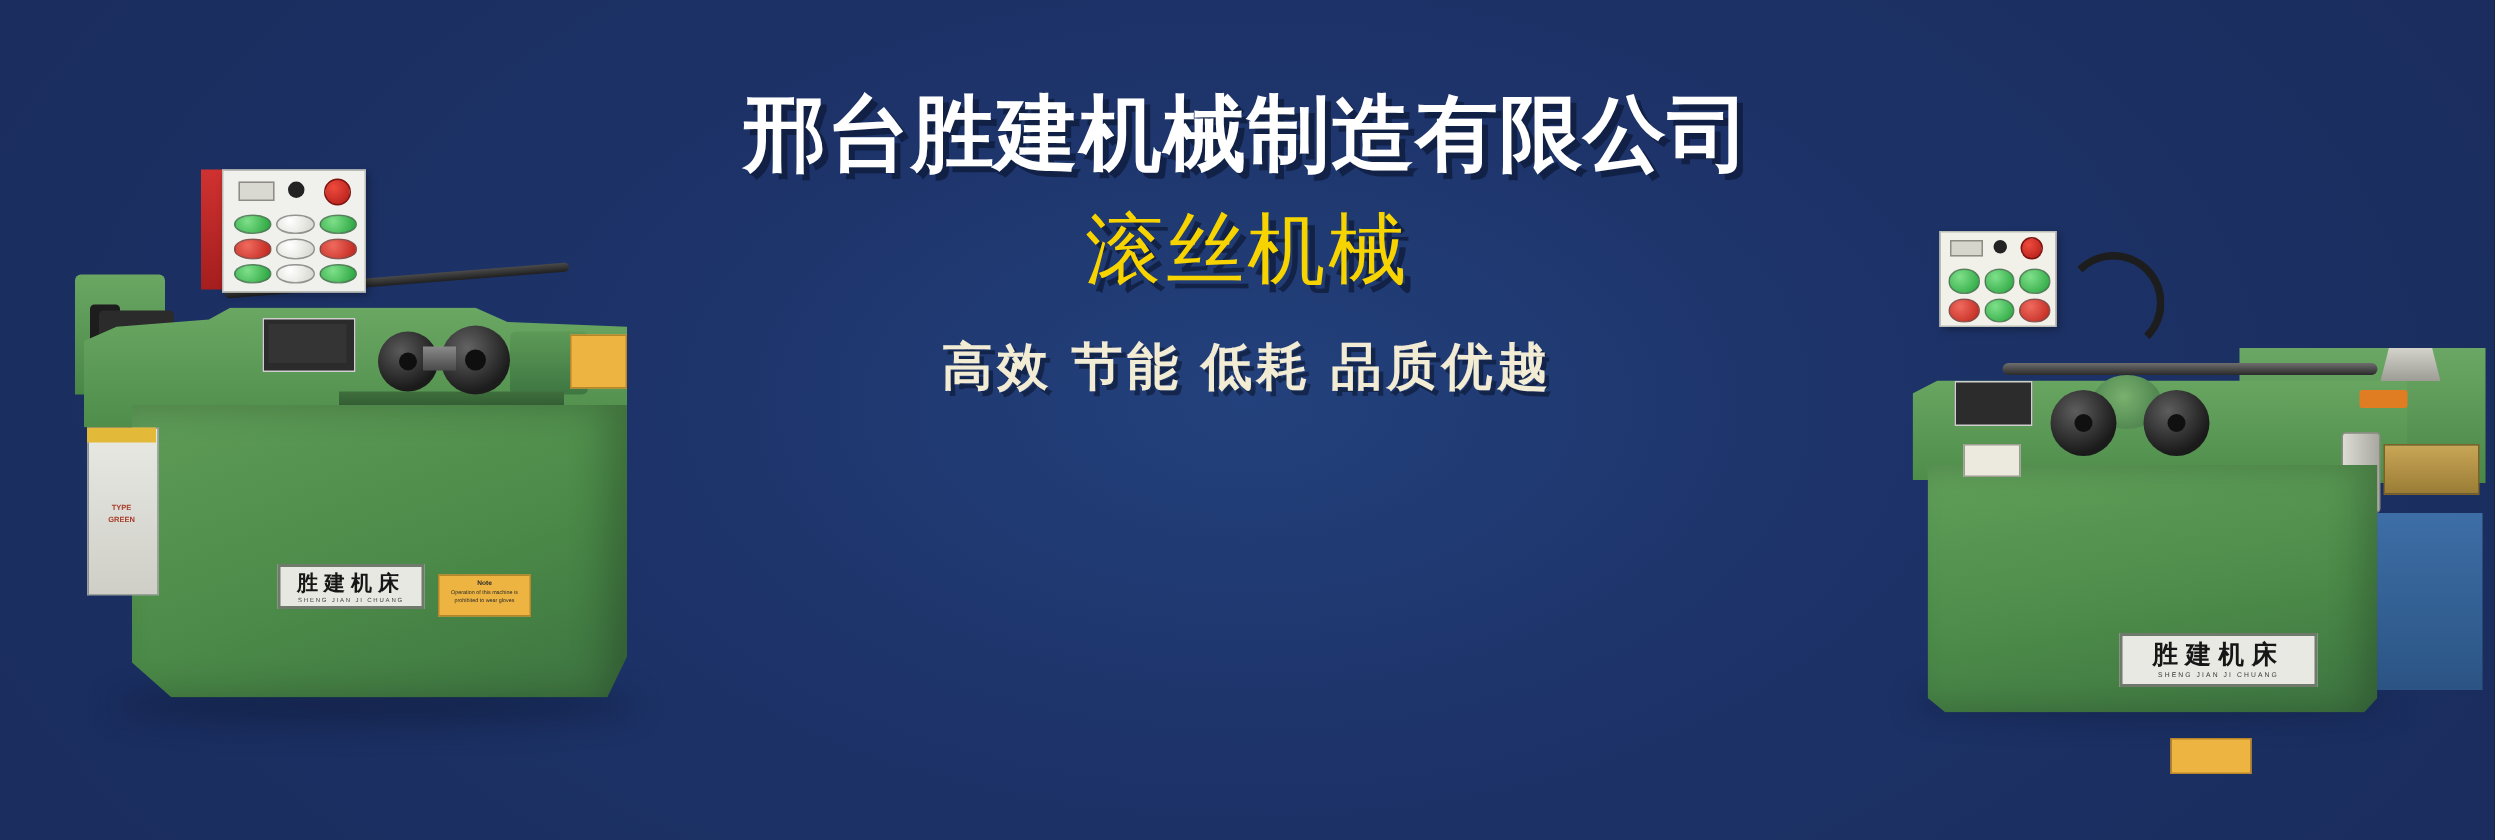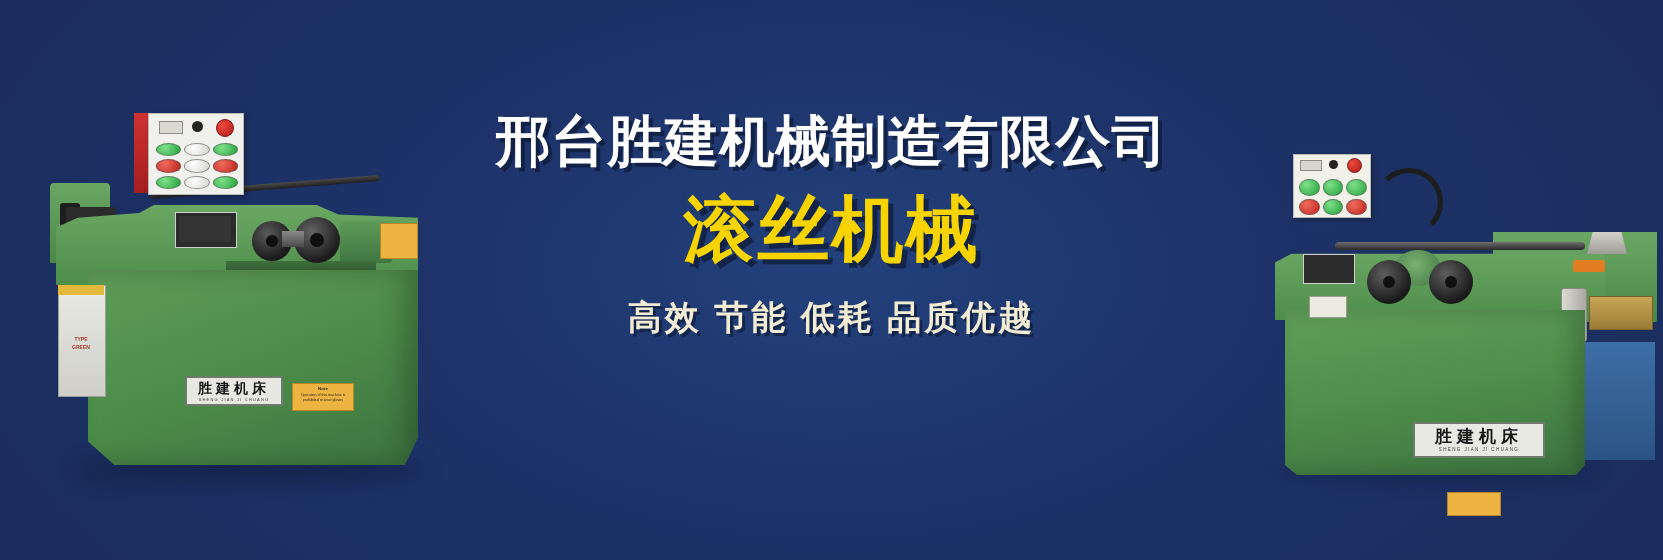--- a/index.html
+++ b/index.html
@@ -24,40 +24,40 @@
 
   
   .text-block {
     position: absolute;
     left: 0; right: 0;
     top: 0;
     text-align: center;
     z-index: 30;
   }
   .company-name {
-    margin-top: 114px;
+    margin-top: 62px;
     font-size: 55px;
     font-weight: 700;
     letter-spacing: 1px;
     color: #ffffff;
     text-shadow: 4px 4px 0 rgba(8,16,38,0.55);
     white-space: nowrap;
     line-height: 1;
   }
   .headline {
     margin-top: 24px;
     display: flex;
     justify-content: center;
     align-items: baseline;
     gap: 128px;
     white-space: nowrap;
   }
   .headline span {
-    font-size: 72px;
-    font-weight: 700;
+    font-size: 52px;
+    font-weight: 400;
     letter-spacing: 2px;
     color: #f7d400;
     text-shadow: 5px 5px 0 rgba(10,18,40,0.60);
     line-height: 1;
   }
   .tagline {
     margin-top: 30px;
     font-size: 34px;
     font-weight: 700;
     color: #f3ecd4;

